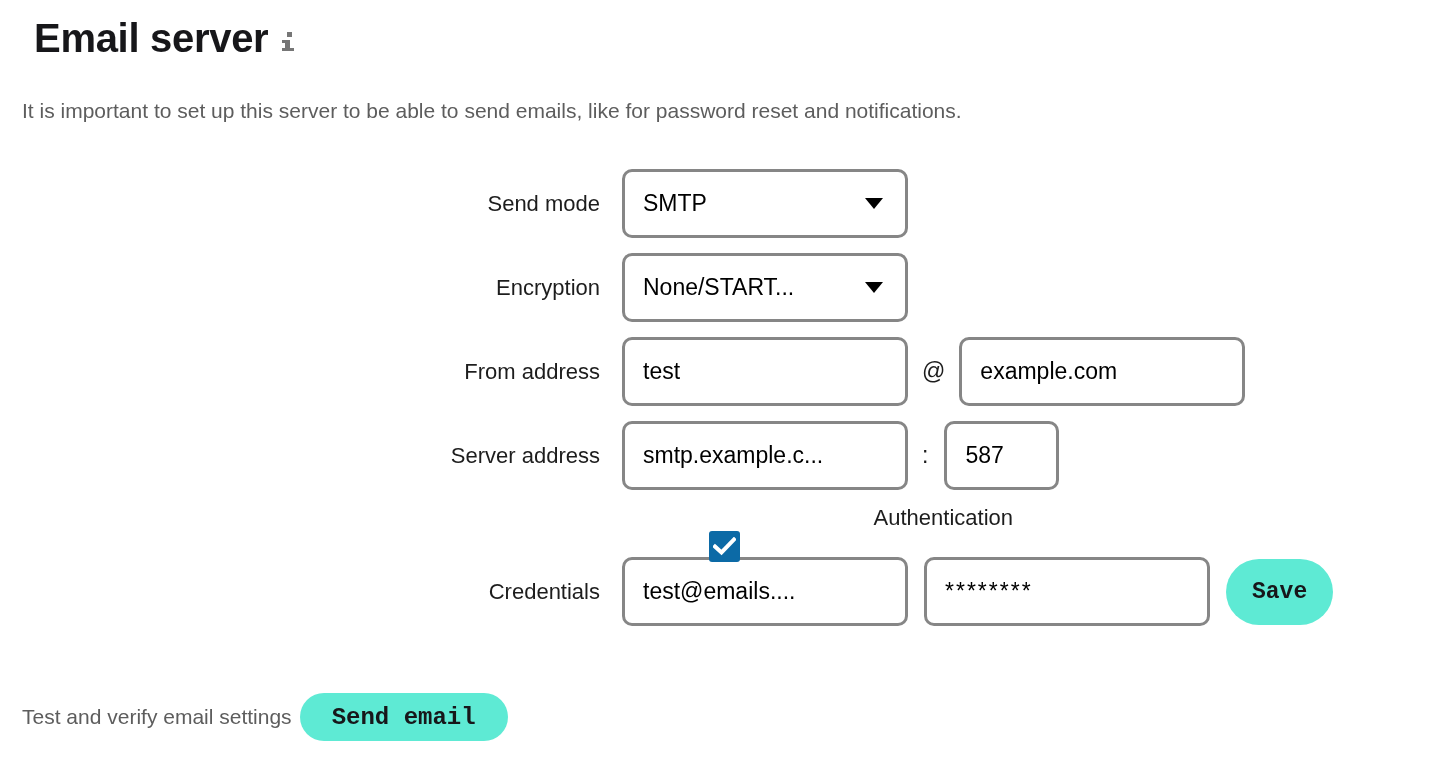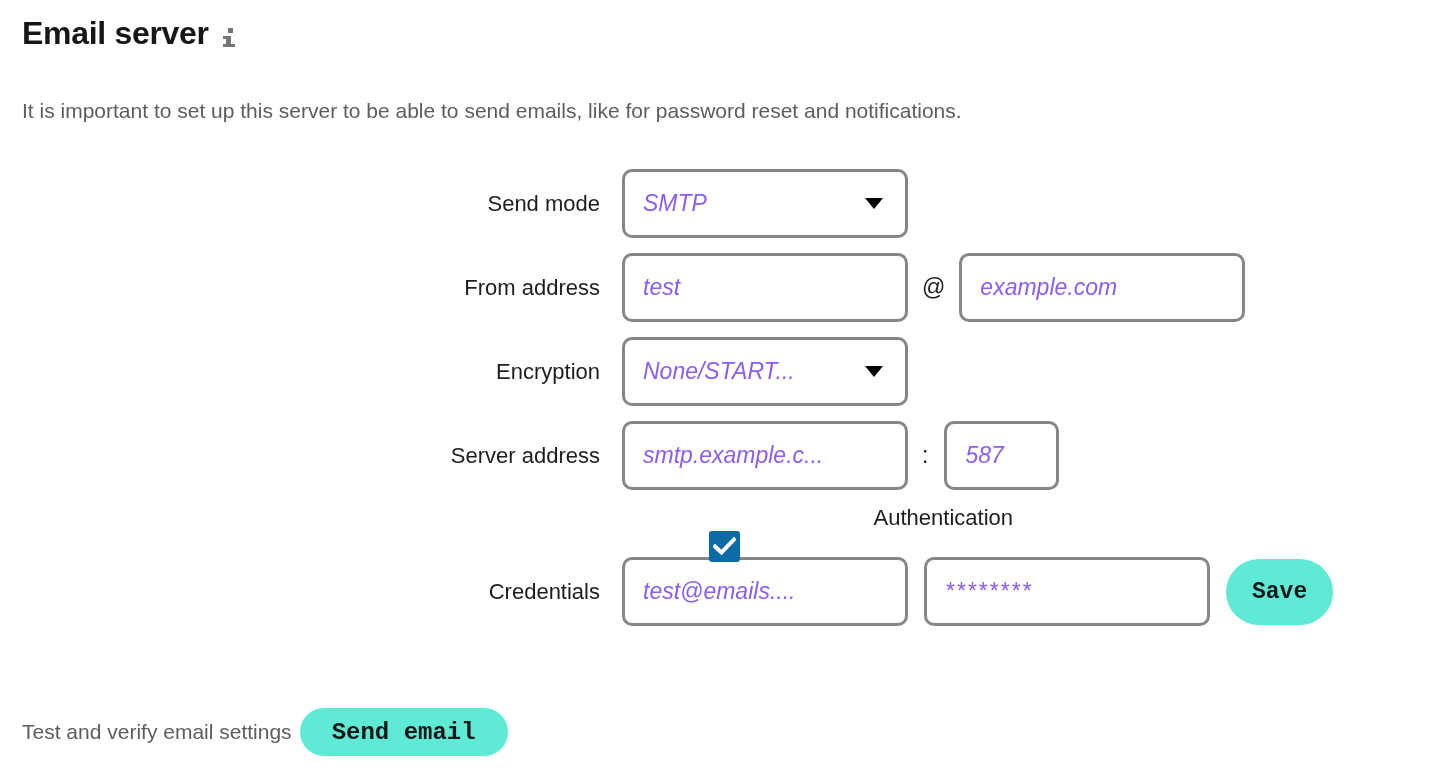--- a/index.html
+++ b/index.html
@@ -19,25 +19,26 @@
   
   .page-header {
     position: absolute;
     left: 22px;
     top: 16px;
     display: flex;
     align-items: center;
     gap: 14px;
   }
   .page-title {
-    font-size: 32px;
+    font-size: 40px;
     font-weight: bold;
     letter-spacing: -0.3px;
     color: #17171a;
     line-height: 1.1;
+    margin-left: 12px;
   }
   .info-icon {
     display: inline-block;
     width: 16px;
     height: 24px;
     position: relative;
     top: 3px;
   }
   .info-icon .dot {
     position: absolute;
@@ -112,24 +113,23 @@
   .field {
     box-sizing: border-box;
     height: 69px;
     border: 3px solid #868686;
     border-radius: 10px;
     background: #ffffff;
     display: flex;
     align-items: center;
     padding: 0 18px;
     font-size: 23px;
-    color: #8b5cf6;
+    color: #000000;
     white-space: nowrap;
     overflow: hidden;
-    font-style: italic;
   }
   .field.select {
     width: 286px;
     justify-content: space-between;
     padding-right: 22px;
   }
   .field.text-wide {
     width: 286px;
   }
   .field.domain {
@@ -203,21 +203,21 @@
     height: 48px;
     padding: 0 32px;
     font-size: 24px;
     margin-left: 8px;
   }
 
   
   .test-row {
     position: absolute;
     left: 22px;
-    top: 708px;
+    top: 693px;
     display: flex;
     align-items: center;
   }
   .test-label {
     font-size: 21px;
     color: #5d5d5d;
     white-space: nowrap;
   }
 </style>
 </head>
@@ -239,32 +239,32 @@
 
   <div class="form-row">
     <div class="row-label">Send mode</div>
     <div class="field select">
       <span>SMTP</span>
       <span class="caret"></span>
     </div>
   </div>
 
   <div class="form-row">
-    <div class="row-label">From address</div>
-    <div class="field text-wide">test</div>
-    <div class="sep">@</div>
-    <div class="field domain">example.com</div>
-  </div>
-
-  <div class="form-row">
     <div class="row-label">Encryption</div>
     <div class="field select">
       <span>None/START...</span>
       <span class="caret"></span>
     </div>
+  </div>
+
+  <div class="form-row">
+    <div class="row-label">From address</div>
+    <div class="field text-wide">test</div>
+    <div class="sep">@</div>
+    <div class="field domain">example.com</div>
   </div>
 
   <div class="form-row">
     <div class="row-label">Server address</div>
     <div class="field text-wide">smtp.example.c...</div>
     <div class="sep colon">:</div>
     <div class="field port">587</div>
   </div>
 
   <div class="form-row checkbox-row">

